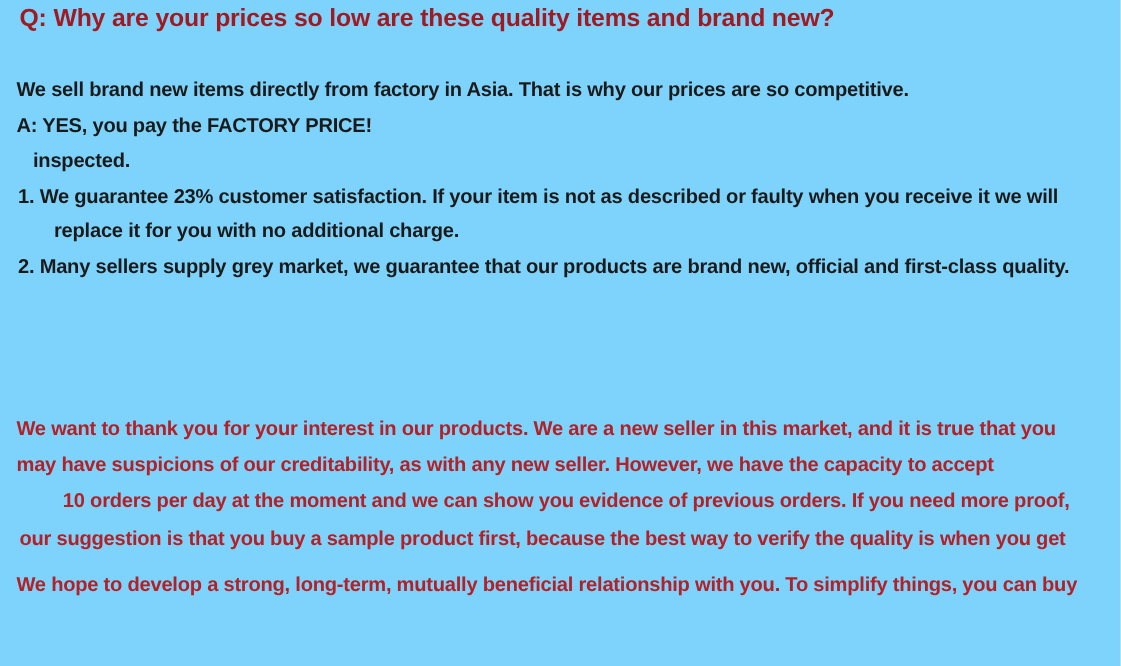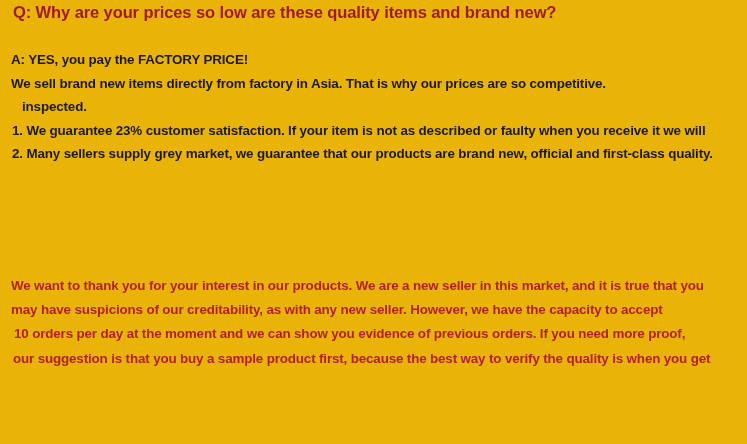--- a/index.html
+++ b/index.html
@@ -13,21 +13,21 @@
     height: 444px;
     overflow: hidden;
     font-family: "Liberation Sans", sans-serif;
     color: #000000;
     -webkit-font-smoothing: antialiased;
   }
   .page {
     position: relative;
     width: 747px;
     height: 444px;
-    background: #eab308;
+    background: #7dd3fc;
     box-sizing: border-box;
     padding-left: 48px;
   }
 
   
   .faq-question {
     position: absolute;
     left: 13px;
     top: 3px;
     width: 720px;
@@ -66,42 +66,44 @@
   .red-block.first { top: 240px; margin-top: 34px; }
   .red-block.second { top: 378px; }
   .red-line {
     font-size: 13.4px;
     font-weight: bold;
     color: #B32025;
     line-height: 24.2px;
     letter-spacing: -0.15px;
     white-space: nowrap;
   }
-  .red-line.nudge-1 { padding-left: 3px; }
+  .red-line.nudge-1 { padding-left: 3px; text-align: center; }
   .red-line.nudge-2 { padding-left: 2px; }
   .red-line.nudge-3 { padding-left: 5px; }
 </style>
 </head>
 <body>
 
 <div class="page">
 
   <div class="faq-question">Q:  Why are your prices so low are these quality items and brand new?</div>
 
   <div class="answer-block">
+    <div class="answer-line">We sell brand new items directly from factory in Asia. That is why our prices are so competitive.</div>
     <div class="answer-line">A:  YES, you pay the FACTORY PRICE!</div>
-    <div class="answer-line">We sell brand new items directly from factory in Asia. That is why our prices are so competitive.</div>
     <div class="answer-line indent-1">inspected.</div>
     <div class="answer-line list-item">1. We guarantee 23% customer satisfaction. If your item is not as described or faulty when you receive it we will</div>
+    <div class="answer-line list-cont">replace it for you with no additional charge.</div>
     <div class="answer-line list-item">2. Many sellers supply grey market, we guarantee that our products are brand new, official and first-class quality.</div>
   </div>
 
   <div class="red-block first">
     <div class="red-line">We want to thank you for your interest in our products. We are a new seller in this market, and it is true that you</div>
     <div class="red-line">may have suspicions of our creditability, as with any new seller. However, we have the capacity to accept</div>
     <div class="red-line nudge-1">10 orders per day at the moment and we can show you evidence of previous orders. If you need more proof,</div>
     <div class="red-line nudge-2">our suggestion is that you buy a sample product first, because the best way to verify the quality is when you get</div>
   </div>
 
   <div class="red-block second">
+    <div class="red-line">We hope to develop a strong, long-term, mutually beneficial relationship with you. To simplify things, you can buy</div>
   </div>
 
 </div>
 
 </body></html>

